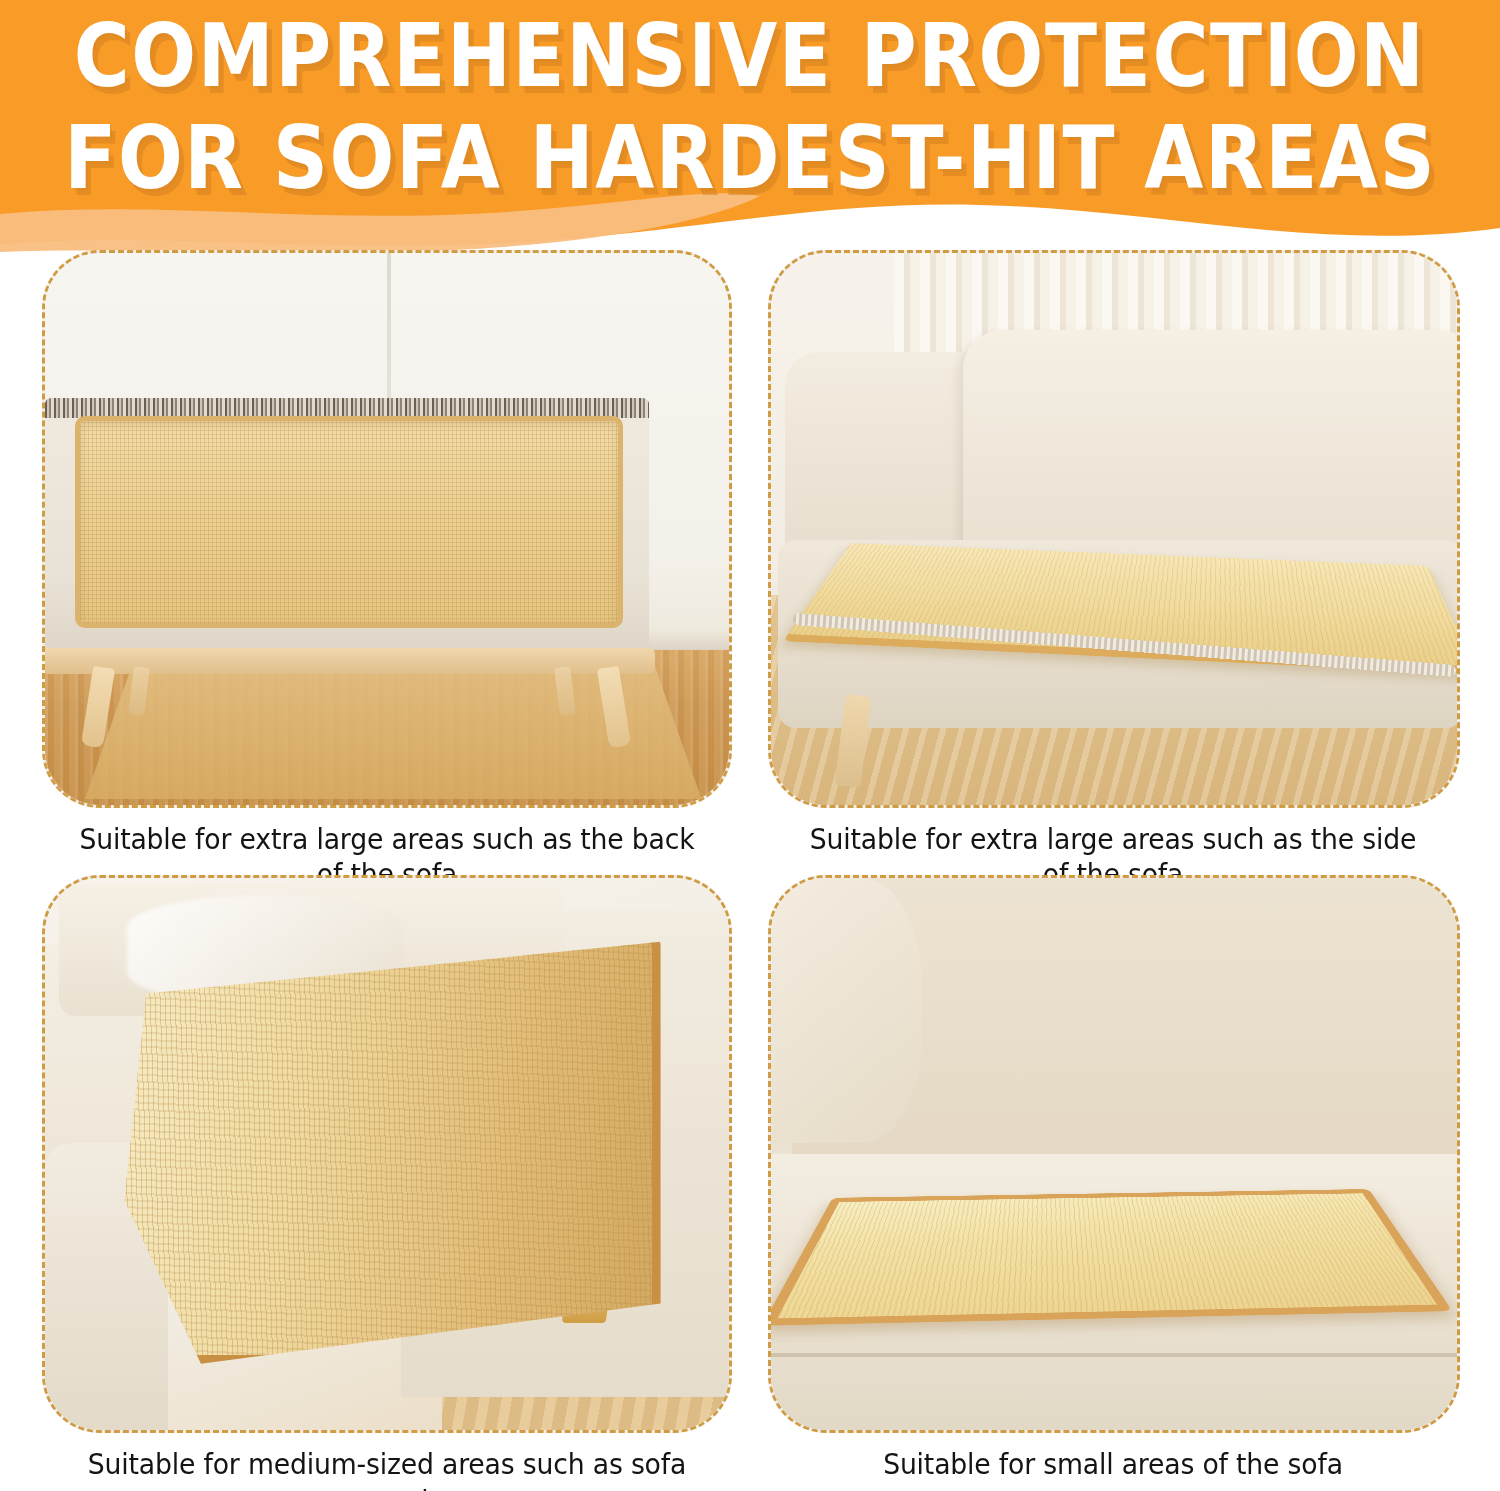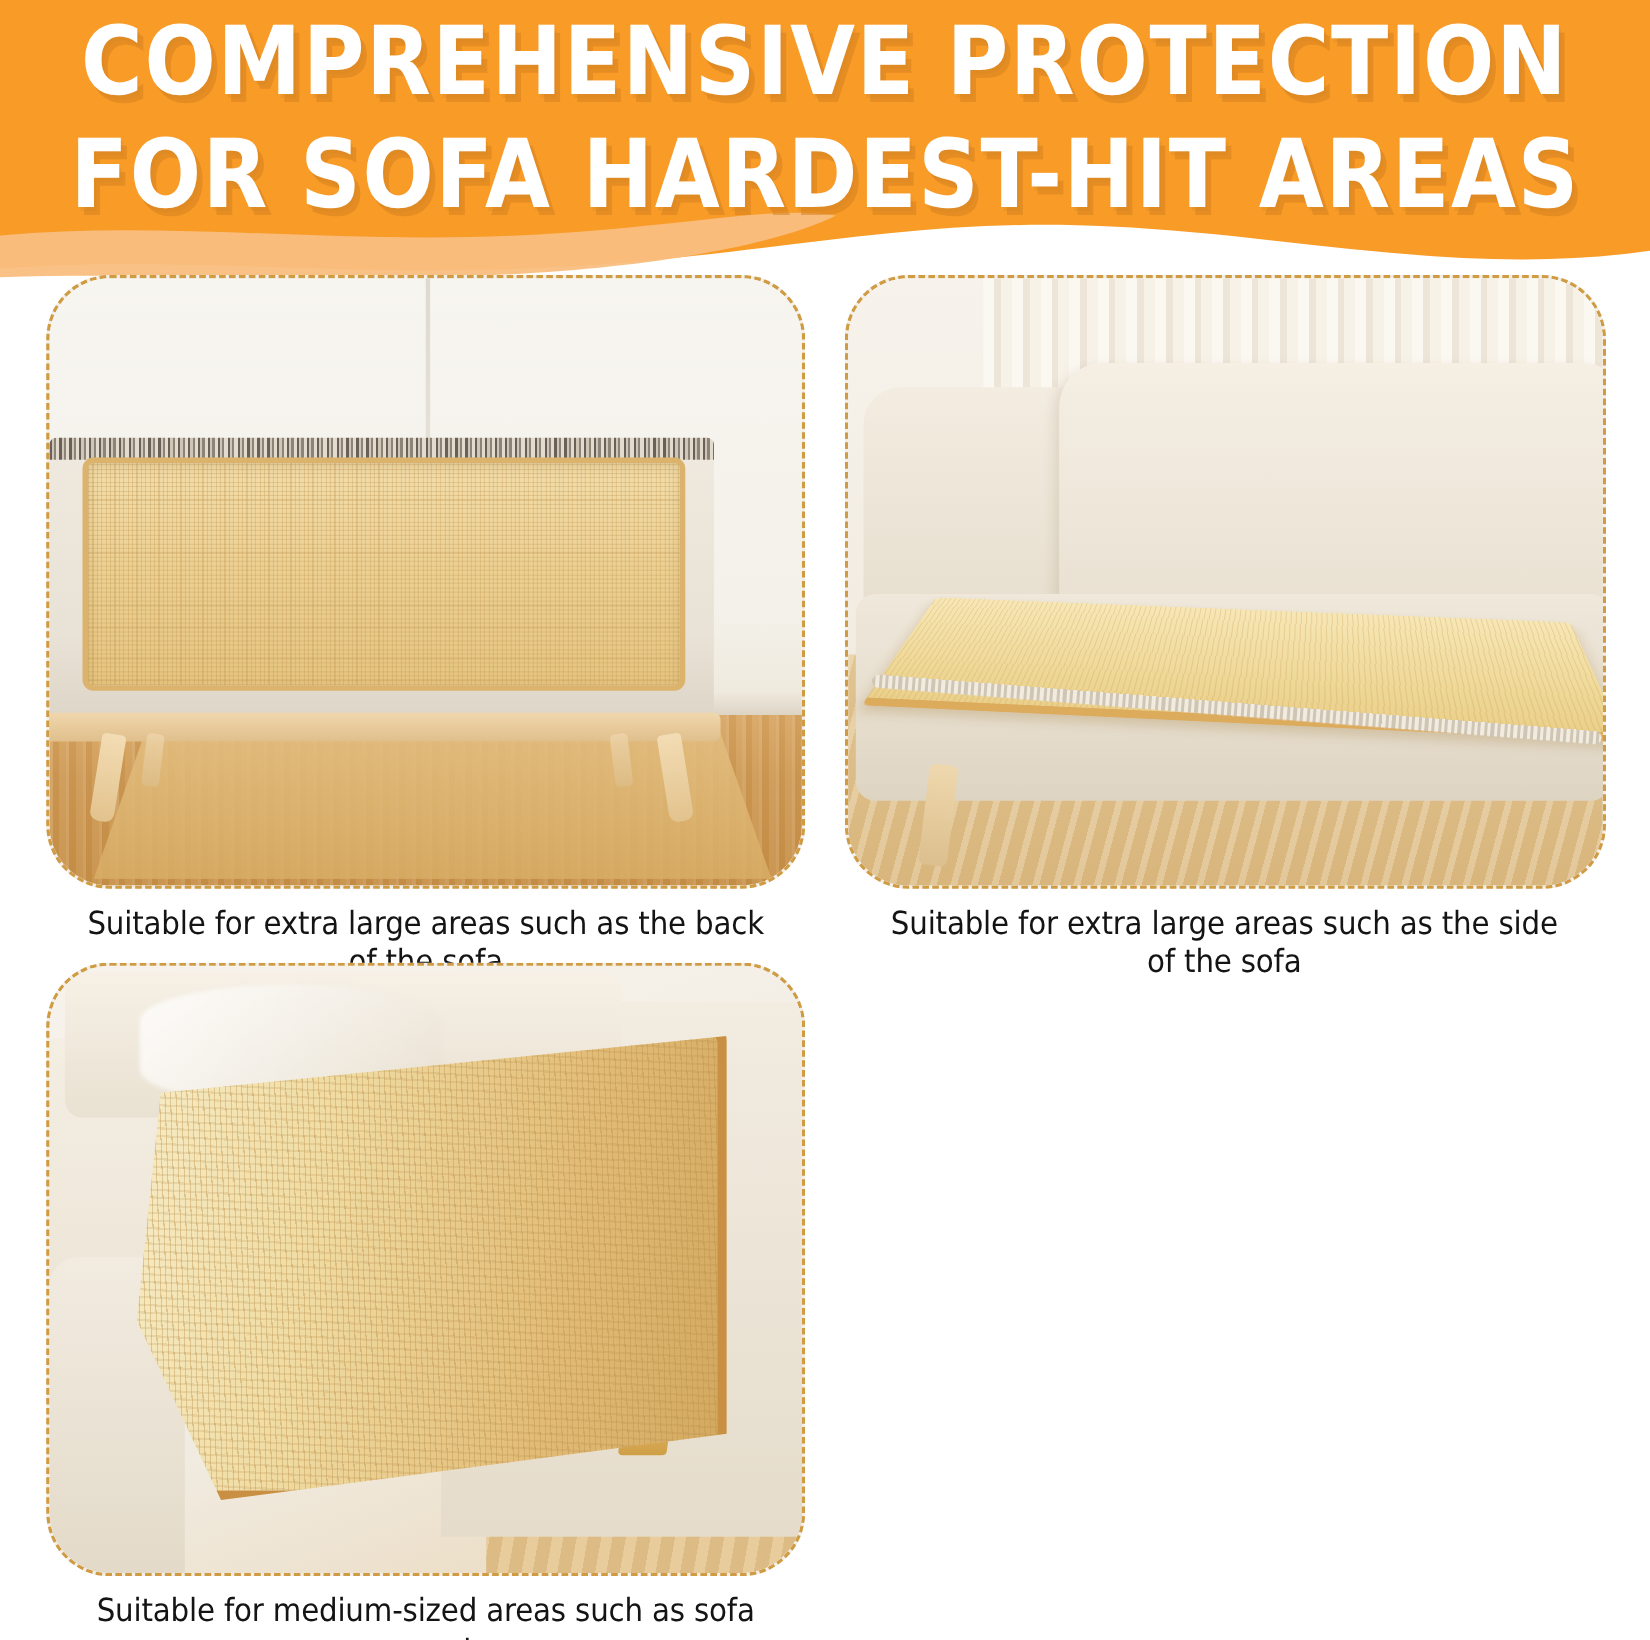--- a/index.html
+++ b/index.html
@@ -242,14 +242,25 @@
       <div class="seat"></div>
       <div class="cushion"></div>
       <div class="cushion-fold"></div>
       <div class="arm-front"></div>
       <div class="goldleg"></div>
       <div class="matarm"></div>
     </div>
     <div class="caption">Suitable for medium-sized areas such as sofa armrests</div>
   </div>
 
+  <div class="cell c4">
+    <div class="photo p4">
+      <div class="bg"></div>
+      <div class="backrest"></div>
+      <div class="sidecushion"></div>
+      <div class="seat"></div>
+      <div class="seat-edge"></div>
+      <div class="matsmall"></div>
+    </div>
+    <div class="caption">Suitable for small areas of the sofa</div>
+  </div>
 
 </div>
 
 </body></html>

